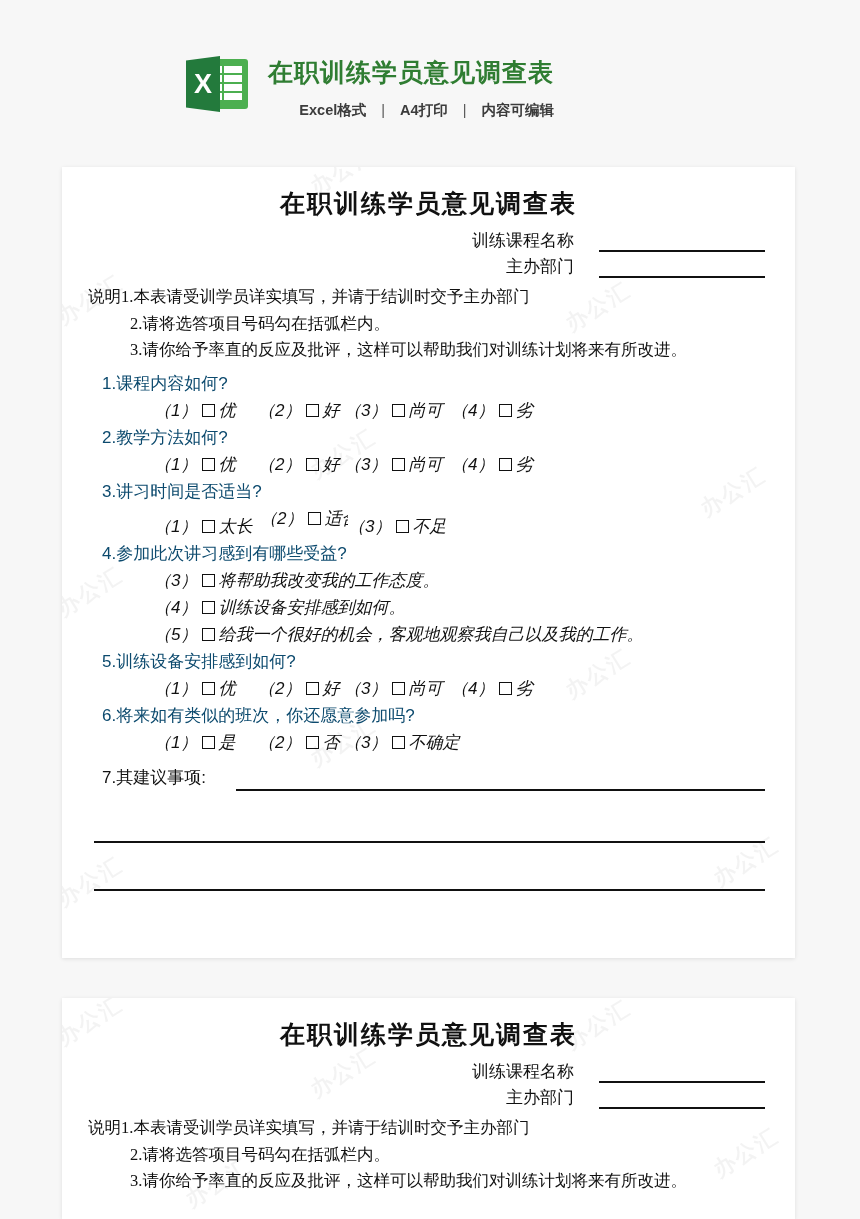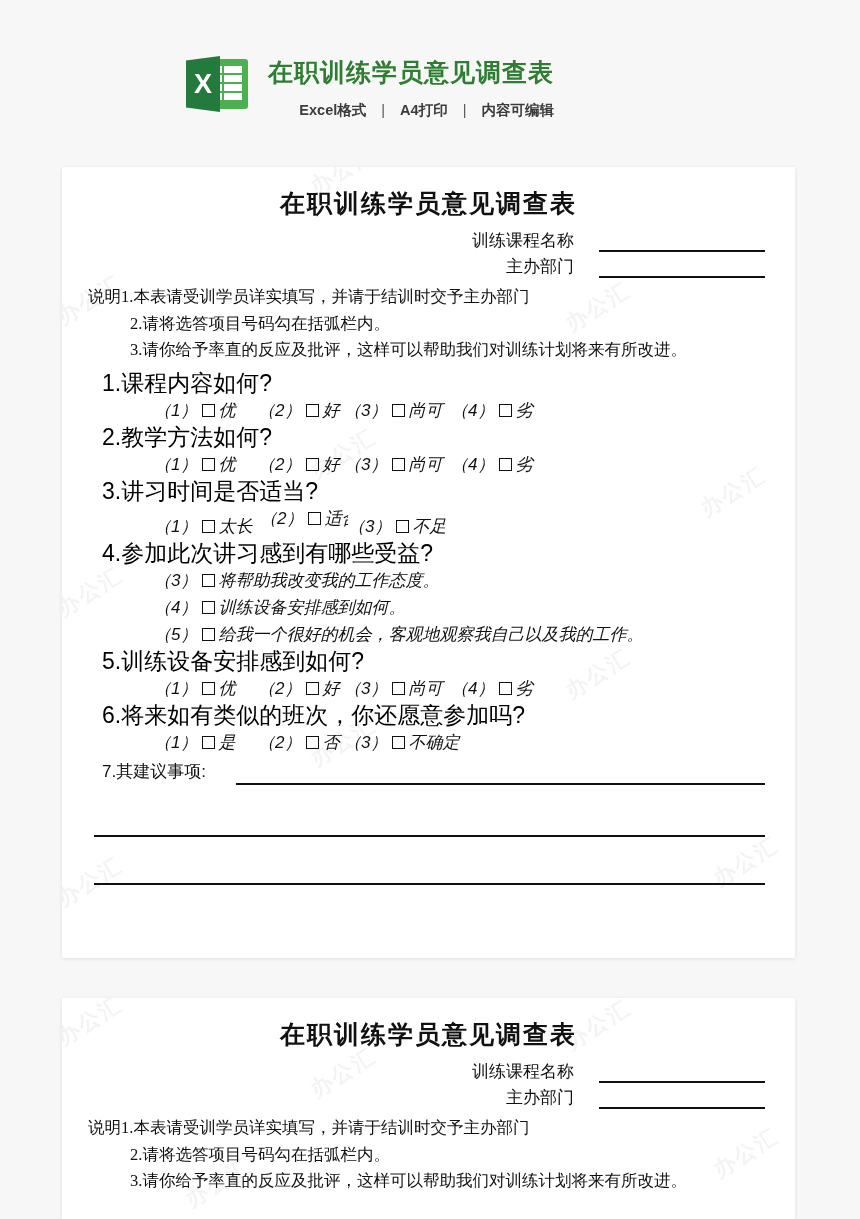--- a/index.html
+++ b/index.html
@@ -177,23 +177,23 @@
   }
   .note {
     font-size: 16.5px;
     line-height: 26.5px;
     white-space: nowrap;
   }
   .note.indent { padding-left: 42px; }
 
   .questions { margin-top: 6px; }
   .q {
-    font-size: 23px;
+    font-size: 17px;
     line-height: 27px;
-    color: #000000;
+    color: #0c4a6e;
     white-space: nowrap;
     font-family: "Liberation Sans", sans-serif;
     padding-left: 14px;
   }
   .opts {
     padding-left: 66px;
     font-size: 17px;
     line-height: 27px;
     color: #111;
     white-space: nowrap;
@@ -216,21 +216,21 @@
   .opts.grid3a .opt:nth-child(2) { width: 88px; overflow: hidden; }
   .opts.grid3b .opt:nth-child(1) { width: 104px; }
   .opts.grid3b .opt:nth-child(2) { width: 86px; }
   .opts.stack { padding-left: 66px; }
   .opts.stack .opt { display: block; }
 
   .q7row {
     display: flex;
     align-items: flex-end;
     padding-left: 14px;
-    margin-top: 2px;
+    margin-top: 8px;
   }
   .q7label {
     font-size: 17px;
     line-height: 27px;
     color: #111;
     white-space: nowrap;
     font-family: "Liberation Sans", sans-serif;
   }
   .q7rule {
     flex: 1;

